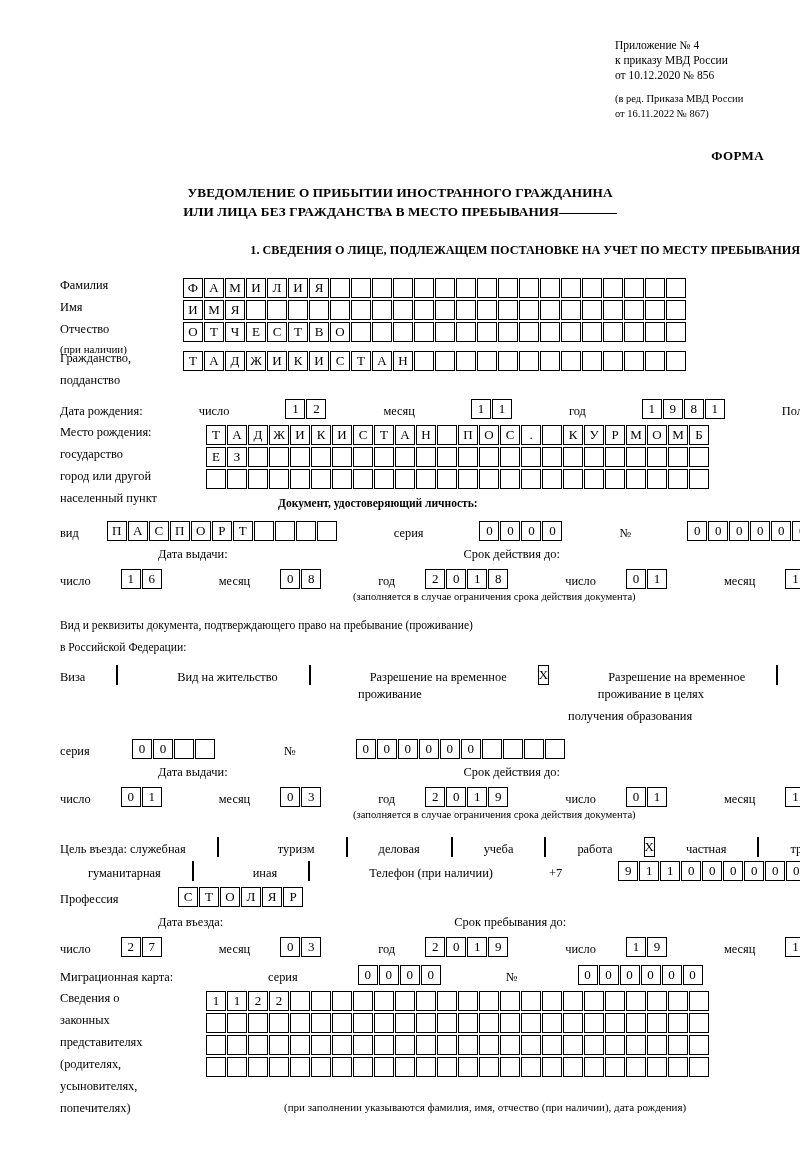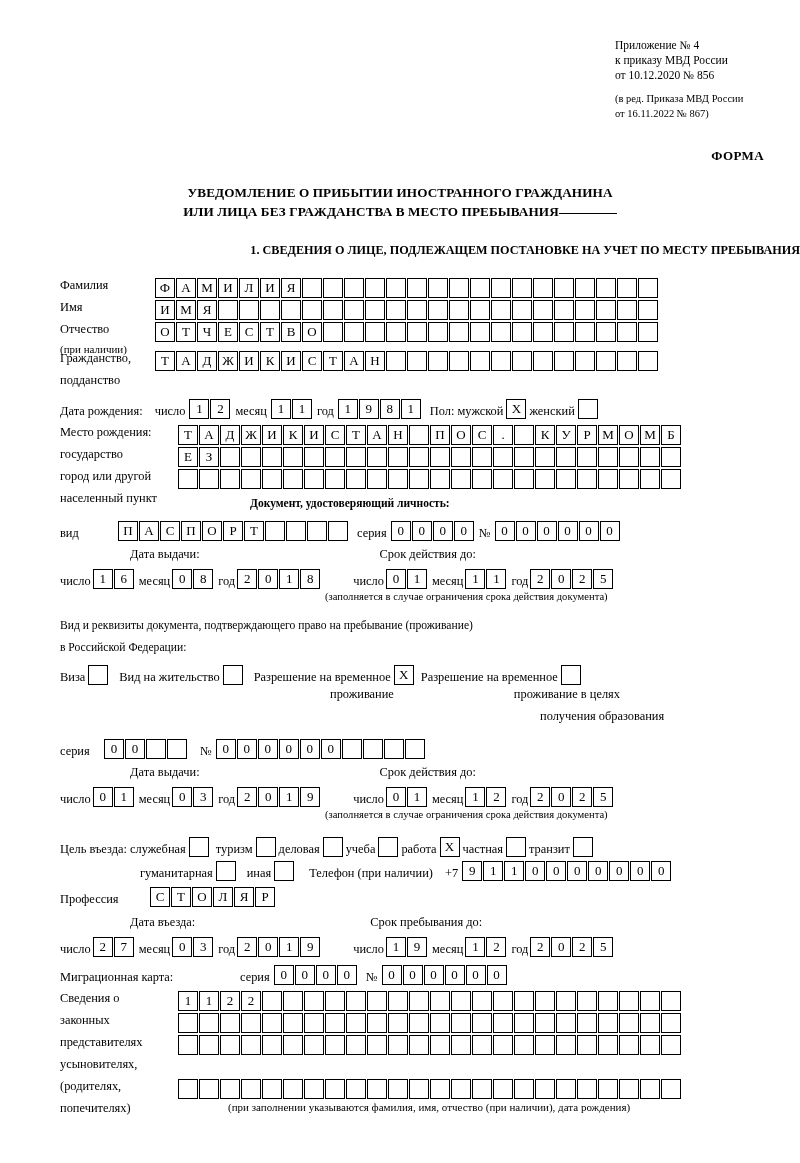--- a/index.html
+++ b/index.html
@@ -52,20 +52,21 @@
     position:absolute;
     left:60px; top:278px;
     width:688px;
     font-size:12.4px;
   }
   .row{
     display:flex;
     align-items:flex-start;
     margin-bottom:2px;
     min-height:20px;
+    gap:28px;
   }
   .lbl{
     display:inline-block;
     white-space:nowrap;
   }
   .lbl.w95{width:95px;}
   .boxes{display:flex;}
   .b{
     width:20px;height:20px;
     border:1px solid #000;
@@ -788,50 +789,50 @@
           <span class="b"></span>
           <span class="b"></span>
           <span class="b"></span>
           <span class="b"></span>
           <span class="b"></span>
           <span class="b"></span>
           <span class="b"></span>
         </span>
     </div>
     <div class="row">
+      <span class="lbl" style="width:118px">(родителях,</span>
+      <span class="boxes">
+          <span class="b"></span>
+          <span class="b"></span>
+          <span class="b"></span>
+          <span class="b"></span>
+          <span class="b"></span>
+          <span class="b"></span>
+          <span class="b"></span>
+          <span class="b"></span>
+          <span class="b"></span>
+          <span class="b"></span>
+          <span class="b"></span>
+          <span class="b"></span>
+          <span class="b"></span>
+          <span class="b"></span>
+          <span class="b"></span>
+          <span class="b"></span>
+          <span class="b"></span>
+          <span class="b"></span>
+          <span class="b"></span>
+          <span class="b"></span>
+          <span class="b"></span>
+          <span class="b"></span>
+          <span class="b"></span>
+          <span class="b"></span>
+        </span>
+    </div>
+    <div class="row">
       <span class="lbl" style="width:118px">усыновителях,</span>
-    </div>
-    <div class="row">
-      <span class="lbl" style="width:118px">(родителях,</span>
-      <span class="boxes">
-          <span class="b"></span>
-          <span class="b"></span>
-          <span class="b"></span>
-          <span class="b"></span>
-          <span class="b"></span>
-          <span class="b"></span>
-          <span class="b"></span>
-          <span class="b"></span>
-          <span class="b"></span>
-          <span class="b"></span>
-          <span class="b"></span>
-          <span class="b"></span>
-          <span class="b"></span>
-          <span class="b"></span>
-          <span class="b"></span>
-          <span class="b"></span>
-          <span class="b"></span>
-          <span class="b"></span>
-          <span class="b"></span>
-          <span class="b"></span>
-          <span class="b"></span>
-          <span class="b"></span>
-          <span class="b"></span>
-          <span class="b"></span>
-        </span>
     </div>
     <div class="row">
       <span class="lbl" style="width:118px">попечителях)</span>
       <span style="width:50px"></span>
       <span class="small" style="font-size:11px">(при заполнении указываются фамилия, имя, отчество (при наличии), дата рождения)</span>
     </div>
 
   </div>
 </div>
 

